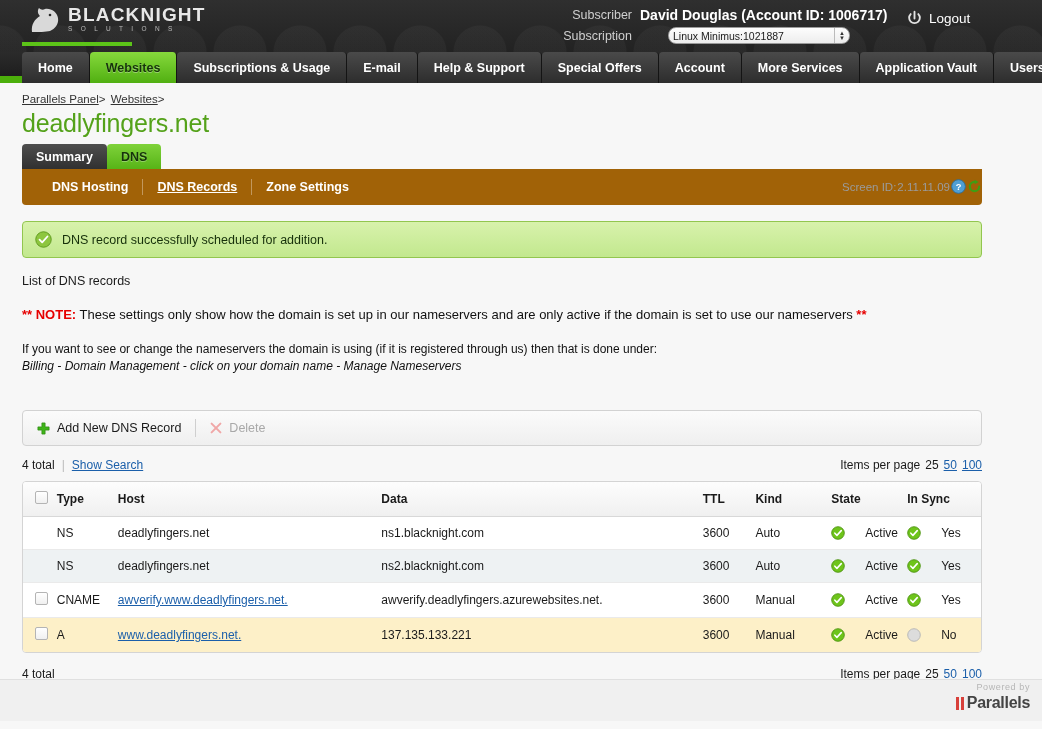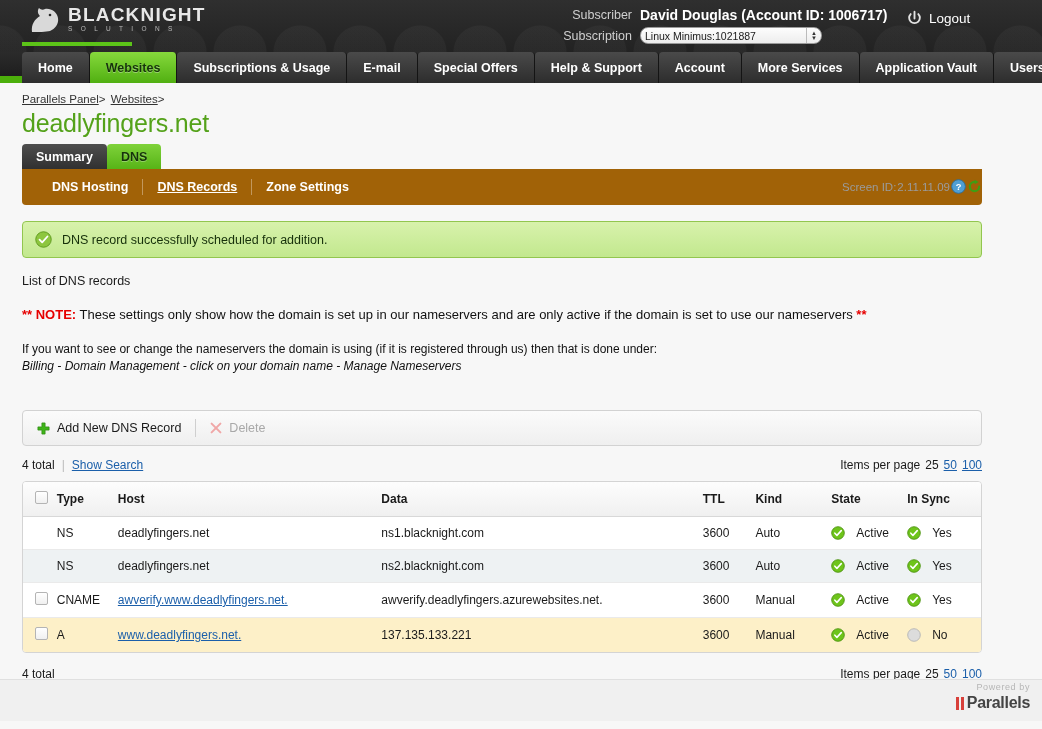--- a/index.html
+++ b/index.html
@@ -56,20 +56,21 @@
     width: 100px; text-align: right; color: #cfcfcf; font-size: 12.5px;
     padding-right: 8px;
   }
   .subval { color: #fff; font-size: 14px; font-weight: bold; }
   .select-box {
     width: 182px; height: 17px; background: linear-gradient(#fdfdfd, #ededed);
     border: 1px solid #9a9a9a; border-radius: 8px;
     font-size: 10.5px; color: #1a1a1a; padding: 0 4px;
     display: flex; align-items: center; justify-content: space-between;
     font-family: "Liberation Sans", sans-serif;
+    margin-left: 28px;
   }
   .spin-arrows {
     display: flex; flex-direction: column; align-items: center;
     font-size: 6px; line-height: 5px; color: #333; border-left: 1px solid #bbb;
     padding-left: 4px; height: 15px; justify-content: center;
   }
   .logout {
     position: absolute; left: 906px; top: 10px;
     display: flex; align-items: center; gap: 6px;
     color: #fff; font-size: 13.5px; cursor: pointer;
@@ -207,21 +208,21 @@
   .c-data { width: 305px; }
   .c-ttl { width: 50px; }
   .c-kind { width: 72px; }
   .c-state { width: 72px; }
   .c-sync { width: 70px; }
   .chk {
     width: 13px; height: 13px; border: 1px solid #b4b4b4;
     border-radius: 2px; background: linear-gradient(#fff, #f0f0f0);
     display: inline-block; cursor: pointer;
   }
-  .cell-ic { display: flex; align-items: center; gap: 11px; }
+  .cell-ic { display: flex; align-items: center; gap: 20px; }
   .st-icon { width: 14px; height: 14px; flex: none; }
   .tlink { color: #1b5faa; text-decoration: underline; cursor: pointer; }
 
   .totalrow2 {
     margin: 14px 60px 0 22px; display: flex;
     align-items: center; justify-content: space-between;
     font-size: 12px; color: #1a1a1a;
   }
 
   
@@ -280,22 +281,22 @@
       </svg>
       <span>Logout</span>
     </div>
   </div>
 
   <div class="mainnav">
     <div class="mtab">Home</div>
     <div class="mtab active">Websites</div>
     <div class="mtab">Subscriptions &amp; Usage</div>
     <div class="mtab">E-mail</div>
+    <div class="mtab">Help &amp; Support</div>
     <div class="mtab">Special Offers</div>
-    <div class="mtab">Help &amp; Support</div>
     <div class="mtab">Account</div>
     <div class="mtab">More Services</div>
     <div class="mtab">Application Vault</div>
     <div class="mtab">Users</div>
   </div>
   <div class="greenbar"></div>
 
   <div class="content">
 
     <div class="crumbs">

